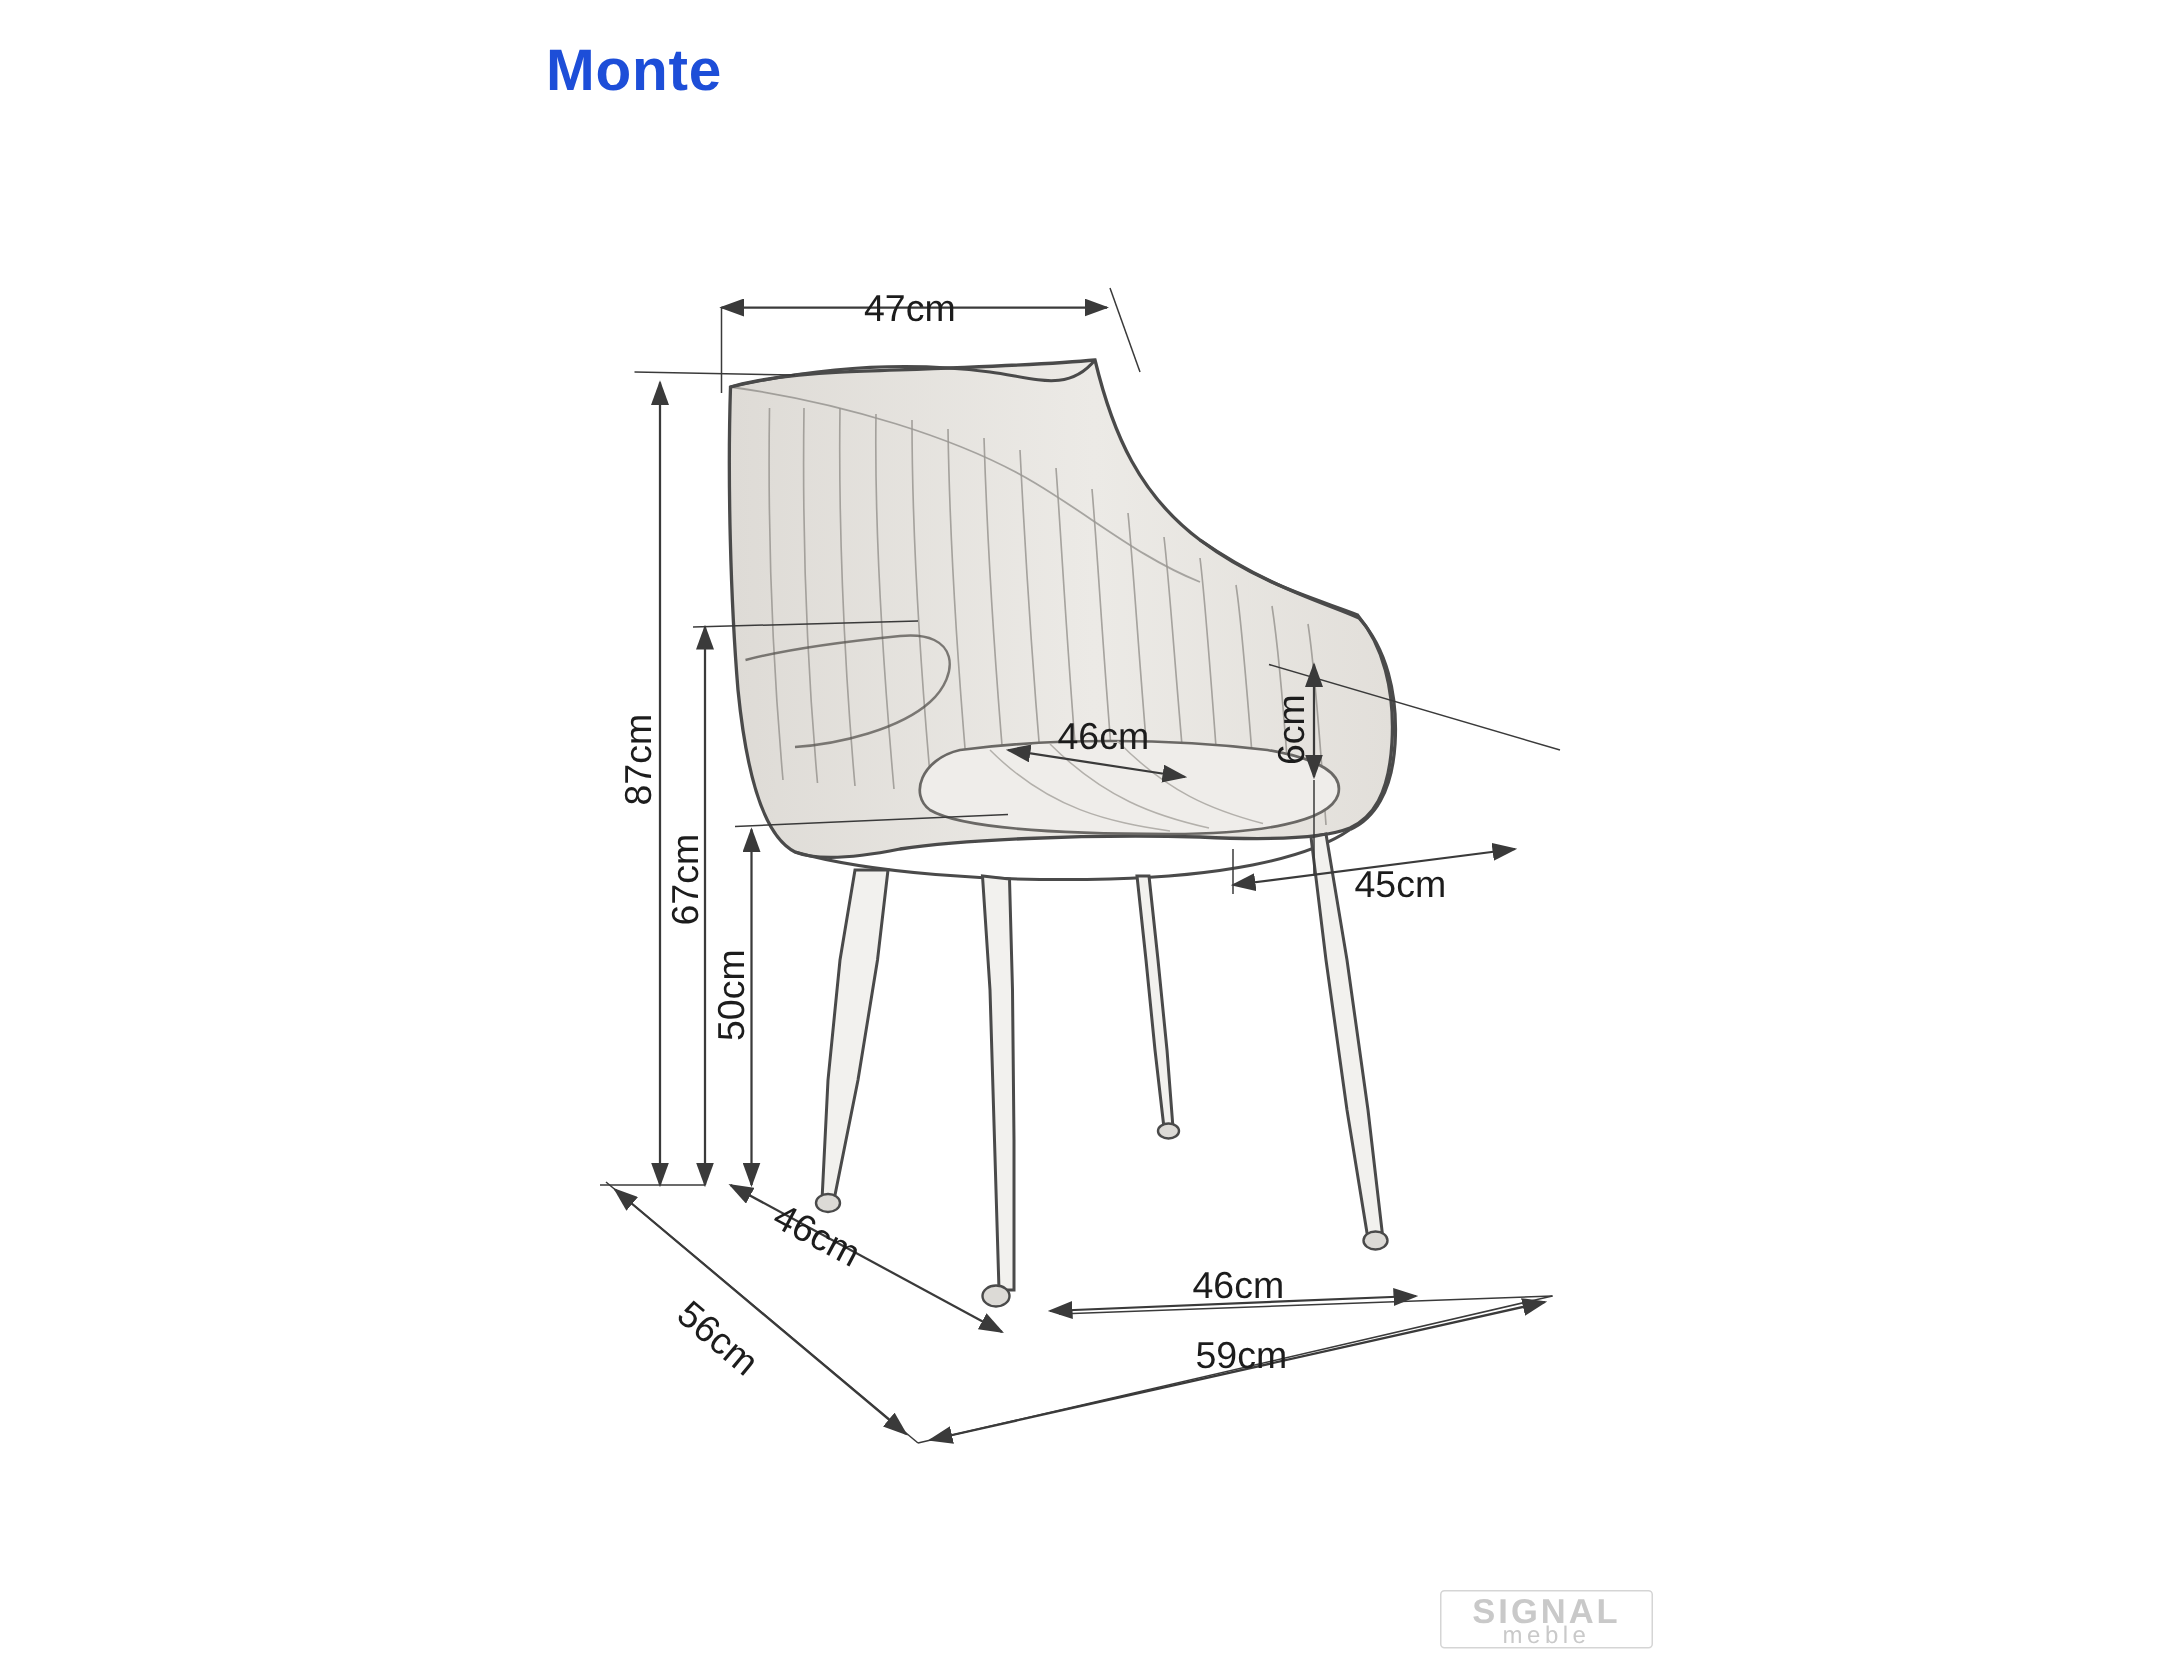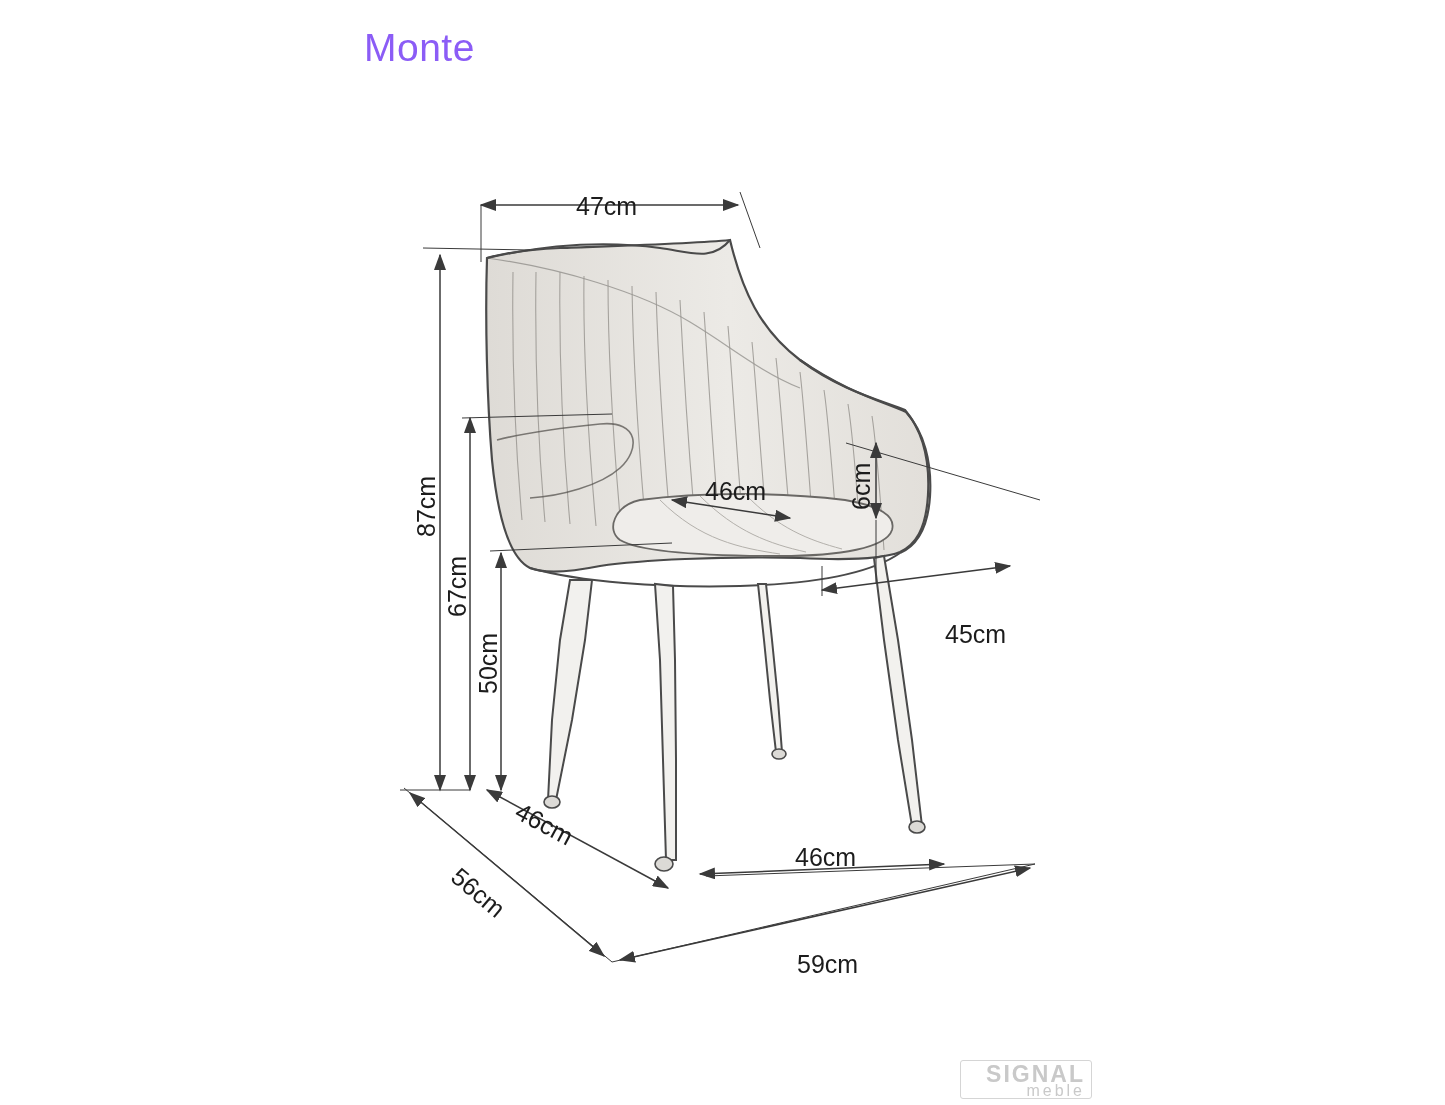--- a/index.html
+++ b/index.html
@@ -15,23 +15,23 @@
     width: 1445px;
     height: 1105px;
     background: #ffffff;
     overflow: hidden;
   }
   #title {
     position: absolute;
     left: 364px;
     top: 26px;
     font-size: 39px;
-    color: #8b5cf6;
+    color: #1d4ed8;
     letter-spacing: 0.5px;
-    font-weight: 400;
+    font-weight: 700;
   }
   #diagram-svg {
     position: absolute;
     left: 0;
     top: 0;
     width: 1445px;
     height: 1105px;
   }
   .dim-label {
     position: absolute;
@@ -40,22 +40,22 @@
     white-space: nowrap;
   }
   .dim-label.vertical {
     transform-origin: left top;
     transform: rotate(-90deg);
   }
   #logo {
     position: absolute;
     left: 960px;
     top: 1060px;
-    width: 132px;
-    text-align: right;
+    width: 142px;
+    text-align: center;
     color: #c9c9c9;
   }
   #logo .logo-main {
     font-size: 23px;
     letter-spacing: 2px;
     font-weight: bold;
     line-height: 22px;
   }
   #logo .logo-sub {
     font-size: 16px;
@@ -194,35 +194,35 @@
       <line x1="620" y1="960" x2="1030" y2="868" marker-start="url(#arrow-start)" marker-end="url(#arrow-end)"></line>
     </g>
   </svg>
 
   <div class="dim-label" style="left:576px; top:181px;margin-top:11px;">47cm</div>
 
   <div class="dim-label" style="left:705px; top:477px;">46cm</div>
 
   <div class="dim-label vertical" style="left:847px; top:510px;">6cm</div>
 
-  <div class="dim-label" style="left:945px; top:576px;margin-top:44px;">45cm</div>
+  <div class="dim-label" style="left:903px; top:576px;">45cm</div>
 
   <div class="dim-label vertical" style="left:412px; top:537px;">87cm</div>
 
   <div class="dim-label vertical" style="left:443px; top:617px;">67cm</div>
 
   <div class="dim-label vertical" style="left:474px; top:694px;">50cm</div>
 
   <div class="dim-label" style="left:524px; top:797px; transform-origin:left top; transform:rotate(28deg);">46cm</div>
 
   <div class="dim-label" style="left:464px; top:862px; transform-origin:left top; transform:rotate(40deg);">56cm</div>
 
   <div class="dim-label" style="left:795px; top:843px;">46cm</div>
 
-  <div class="dim-label" style="left:797px; top:950px;">59cm</div>
+  <div class="dim-label" style="left:797px; top:890px;">59cm</div>
 
   <div id="logo">
     <div class="logo-box">
       <div class="logo-main">SIGNAL</div>
       <div class="logo-sub">meble</div>
     </div>
   </div>
 
 </div>
 

